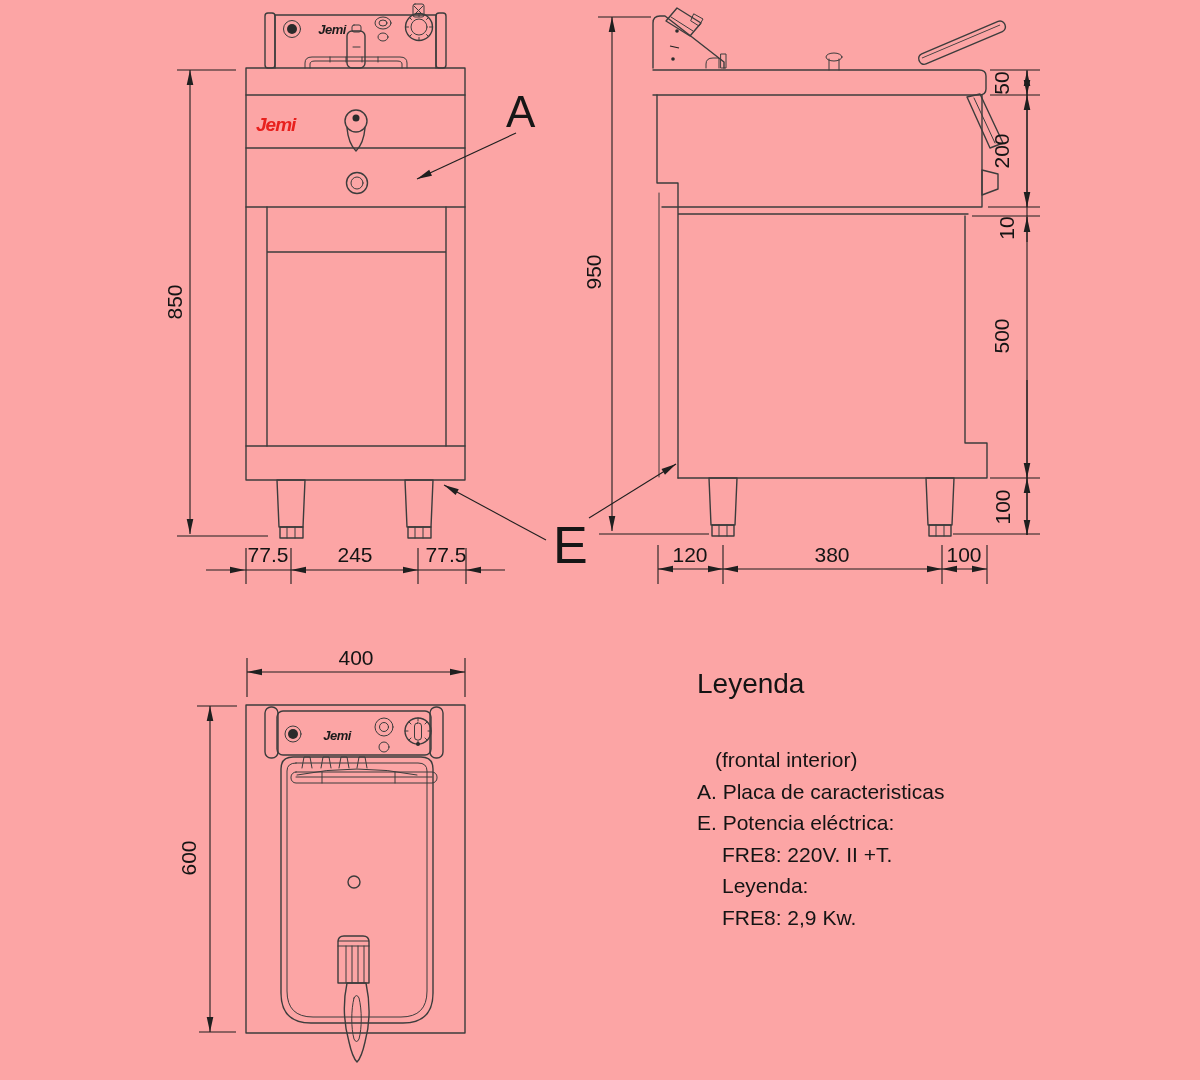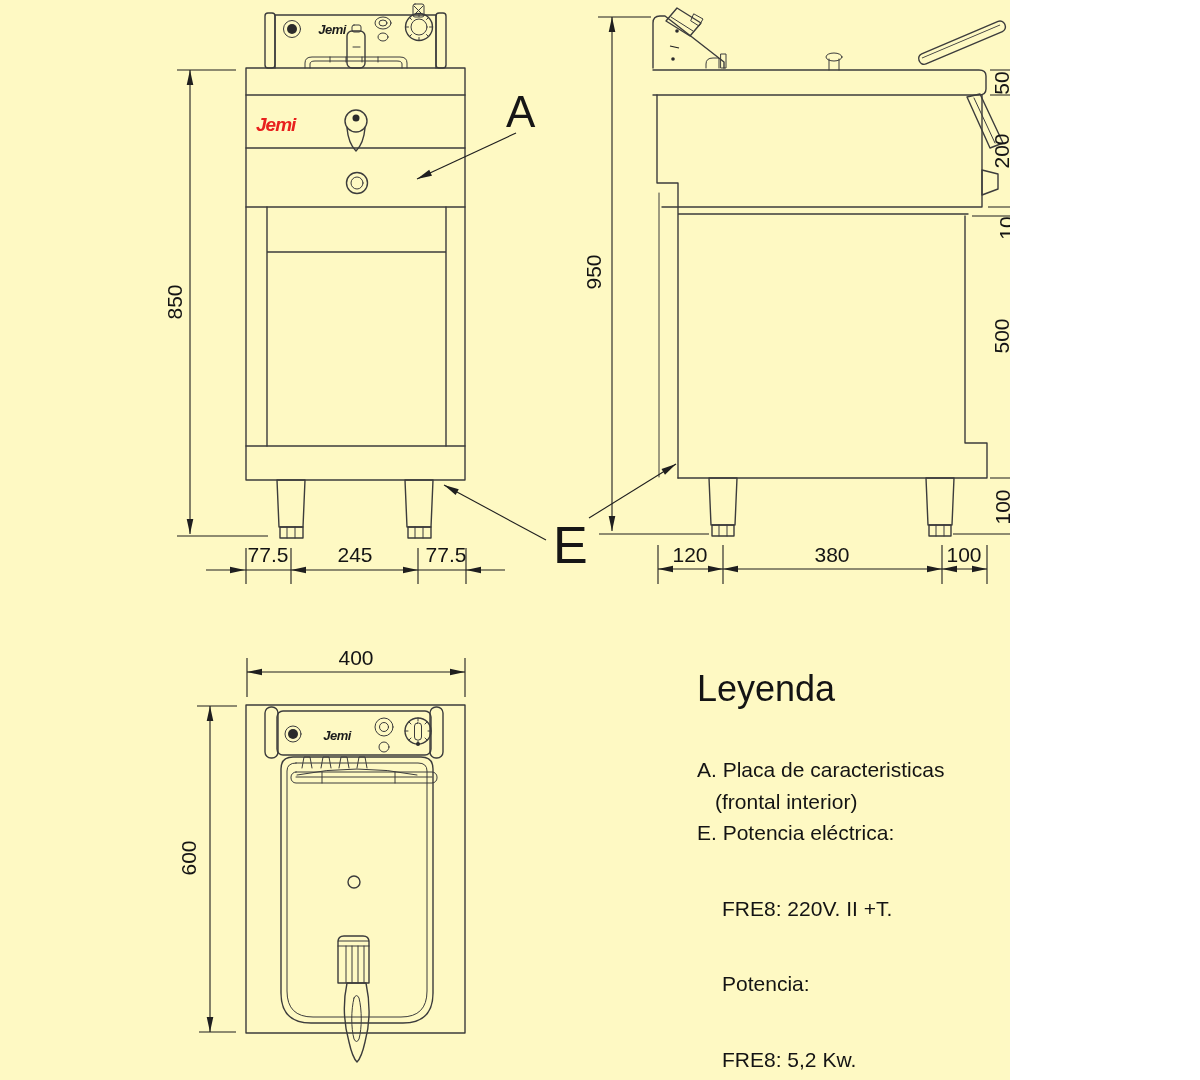--- a/index.html
+++ b/index.html
@@ -1,34 +1,34 @@
 <!DOCTYPE html>
 <html><head>
 <meta charset="utf-8">
 <style>
   html,body{margin:0;padding:0;background:#ffffff;}
-  .page{position:relative;width:1010px;height:1080px;background:#fef9c3;
+  .page{position:relative;width:1200px;height:1080px;background:#fca5a5;
         font-family:"Liberation Sans",sans-serif;overflow:hidden;}
   .page svg{position:absolute;left:0;top:0;}
   .ln {fill:none;stroke:#3c3c3c;stroke-width:1.4;stroke-linejoin:round;stroke-linecap:round;}
   .lnt{fill:none;stroke:#3c3c3c;stroke-width:1;stroke-linejoin:round;stroke-linecap:round;}
   .dim{fill:none;stroke:#1f1f1f;stroke-width:1.1;}
   .fillDark{fill:#2b2b2b;stroke:none;}
   svg text{font-family:"Liberation Sans",sans-serif;}
   .dimtxt{font-size:21px;fill:#141414;}
   .callout-a{font-size:44px;fill:#161616;}
   .callout-e{font-size:52px;fill:#161616;}
   .brandRed{font-size:19px;font-style:italic;font-weight:800;fill:#e8201d;letter-spacing:-1px;}
   .brandSmall{font-size:13px;font-style:italic;font-weight:800;fill:#1c1c1c;letter-spacing:-0.5px;}
   .legend{position:absolute;left:697px;top:668px;color:#141414;}
-  .legend-title{font-size:36px;margin:0 0 44px 0;}
+  .legend-title{font-size:28px;margin:0 0 44px 0;}
   .legend-item{font-size:21px;line-height:31.5px;white-space:nowrap;}
   .i0{padding-left:0;}
   .i1{padding-left:18px;}
-  .i2{padding-left:25px;margin-top:44px;}
+  .i2{padding-left:25px;}
 </style>
 </head>
 <body>
 
 <div class="page">
 <svg width="1200" height="1080" viewBox="0 0 1200 1080">
   <defs>
     <marker id="arr" viewBox="0 0 16 8" refX="16" refY="4" markerWidth="16" markerHeight="8" orient="auto-start-reverse" markerUnits="userSpaceOnUse">
       <path d="M16,4 L1,0.7 L1,7.3 Z" fill="#1f1f1f"></path>
     </marker>
@@ -228,21 +228,21 @@
       <path class="dim" d="M197,706 H237 M199,1032 H236"></path>
       <line class="dim" x1="210" y1="706" x2="210" y2="1032" marker-start="url(#arr)" marker-end="url(#arr)"></line>
       <text class="dimtxt" text-anchor="middle" transform="translate(196 858) rotate(-90)">600</text>
     </g>
   </g>
 </svg>
 
 <div class="legend">
   <div class="legend-title">Leyenda</div>
   <div class="legend-items">
+    <div class="legend-item i1">(frontal interior)</div>
     <div class="legend-item i0">A. Placa de caracteristicas</div>
-    <div class="legend-item i1">(frontal interior)</div>
     <div class="legend-item i0">E. Potencia eléctrica:</div>
     <div class="legend-item i2">FRE8: 220V. II +T.</div>
-    <div class="legend-item i2">Potencia:</div>
-    <div class="legend-item i2">FRE8: 5,2 Kw.</div>
+    <div class="legend-item i2">Leyenda:</div>
+    <div class="legend-item i2">FRE8: 2,9 Kw.</div>
   </div>
 </div>
 </div>
 
 </body></html>

